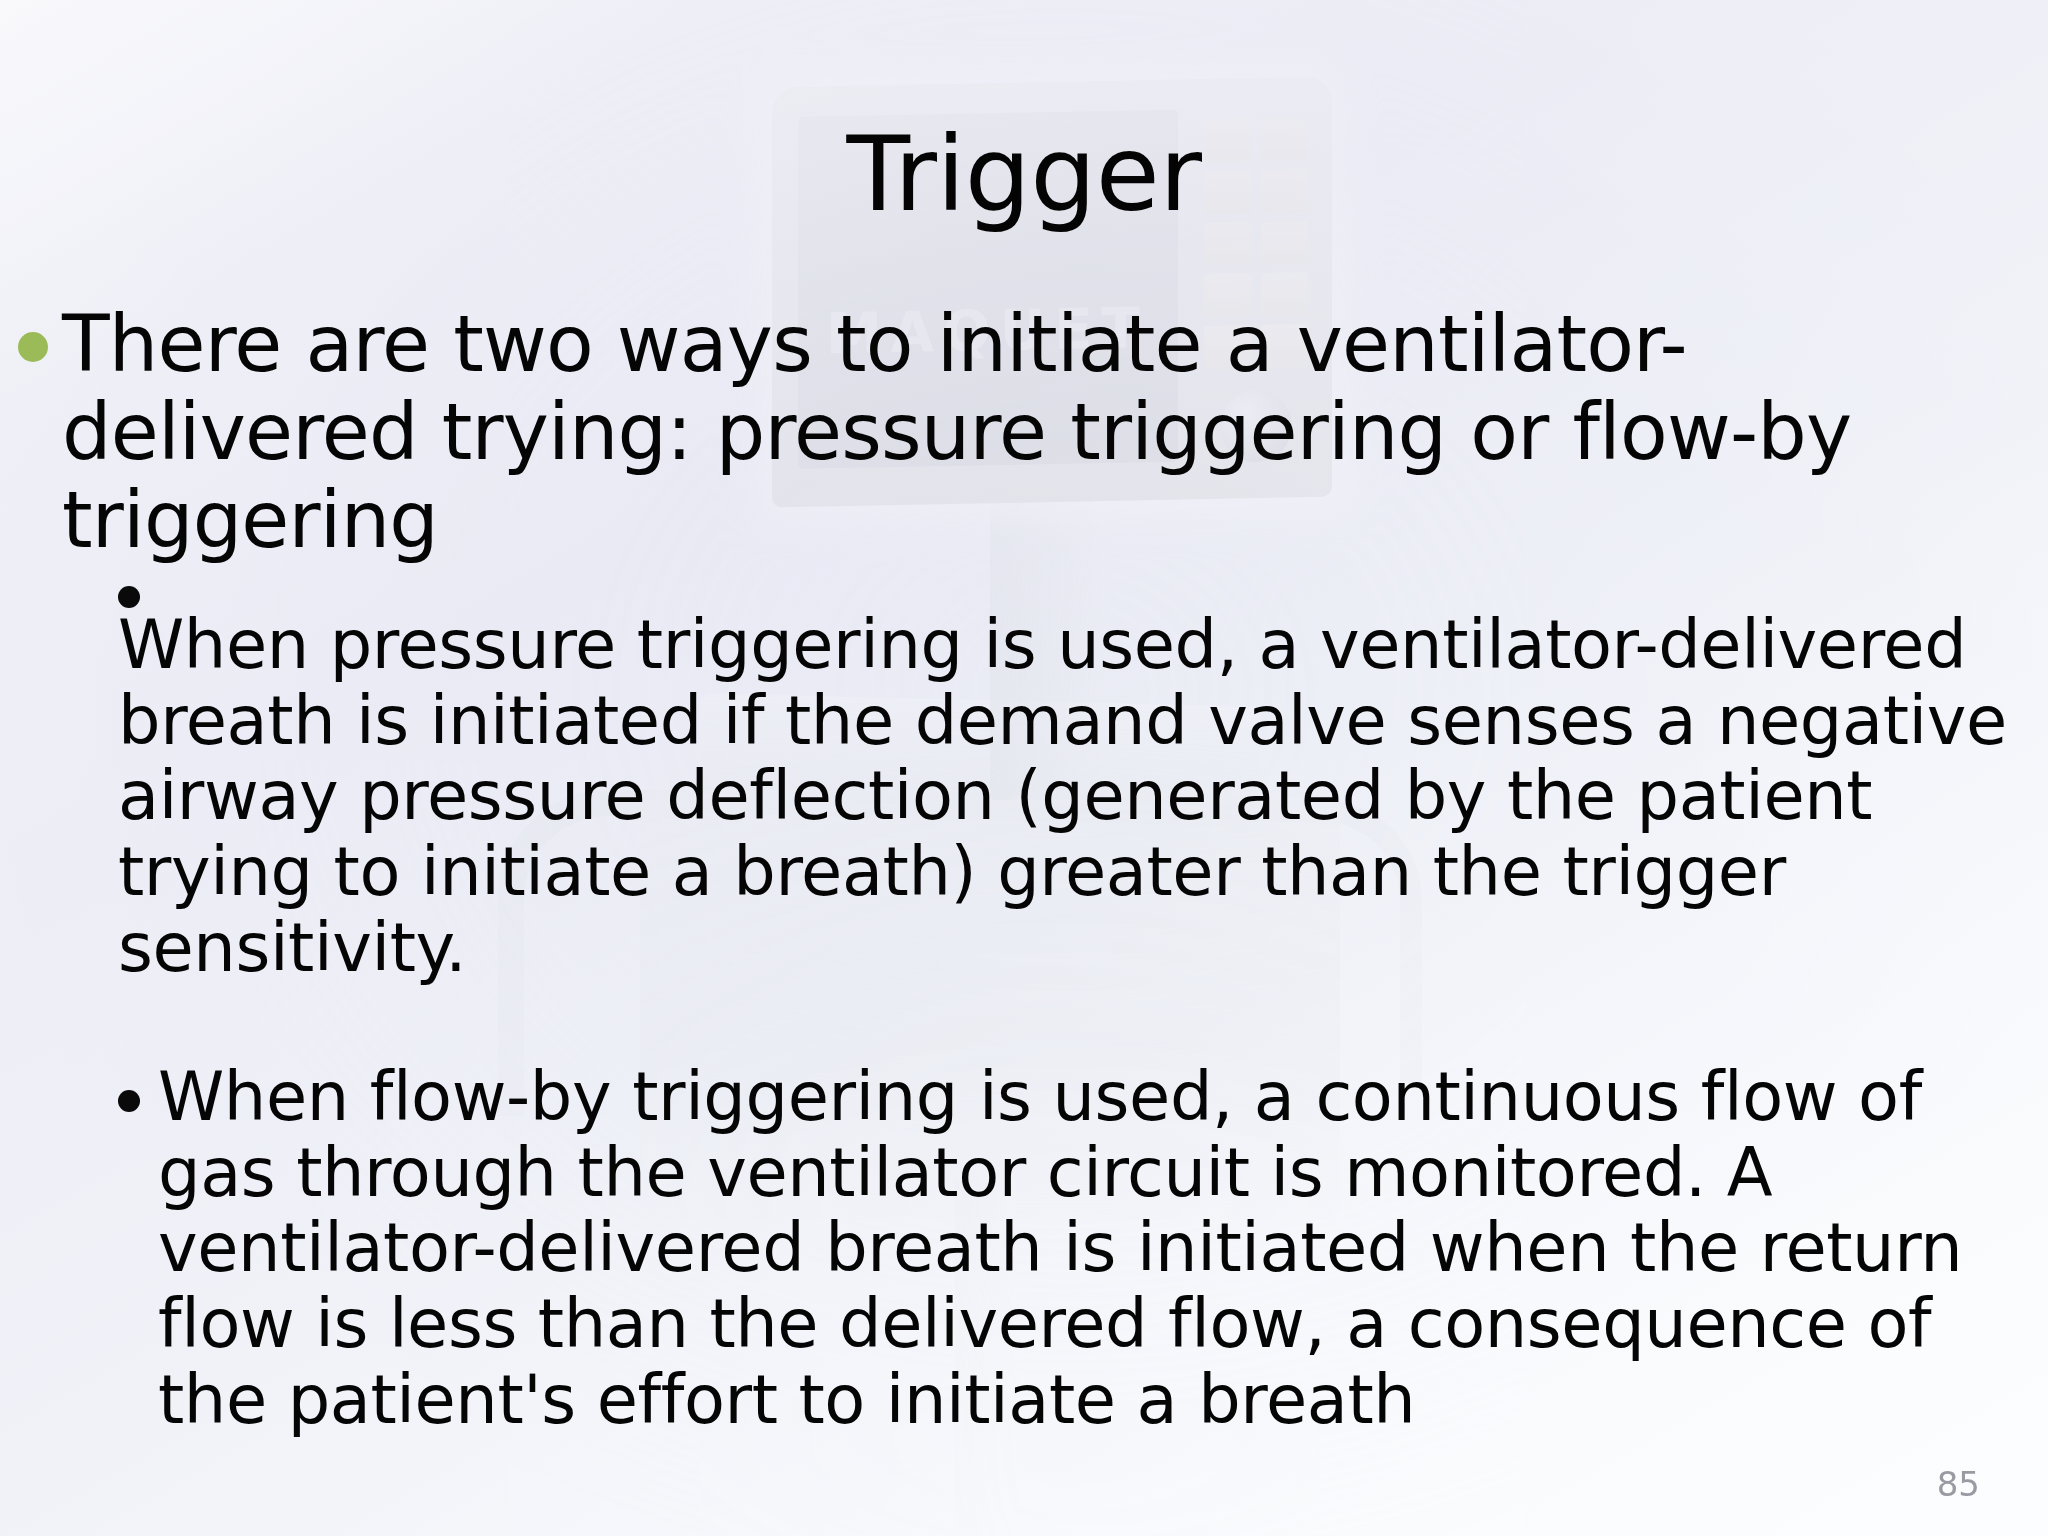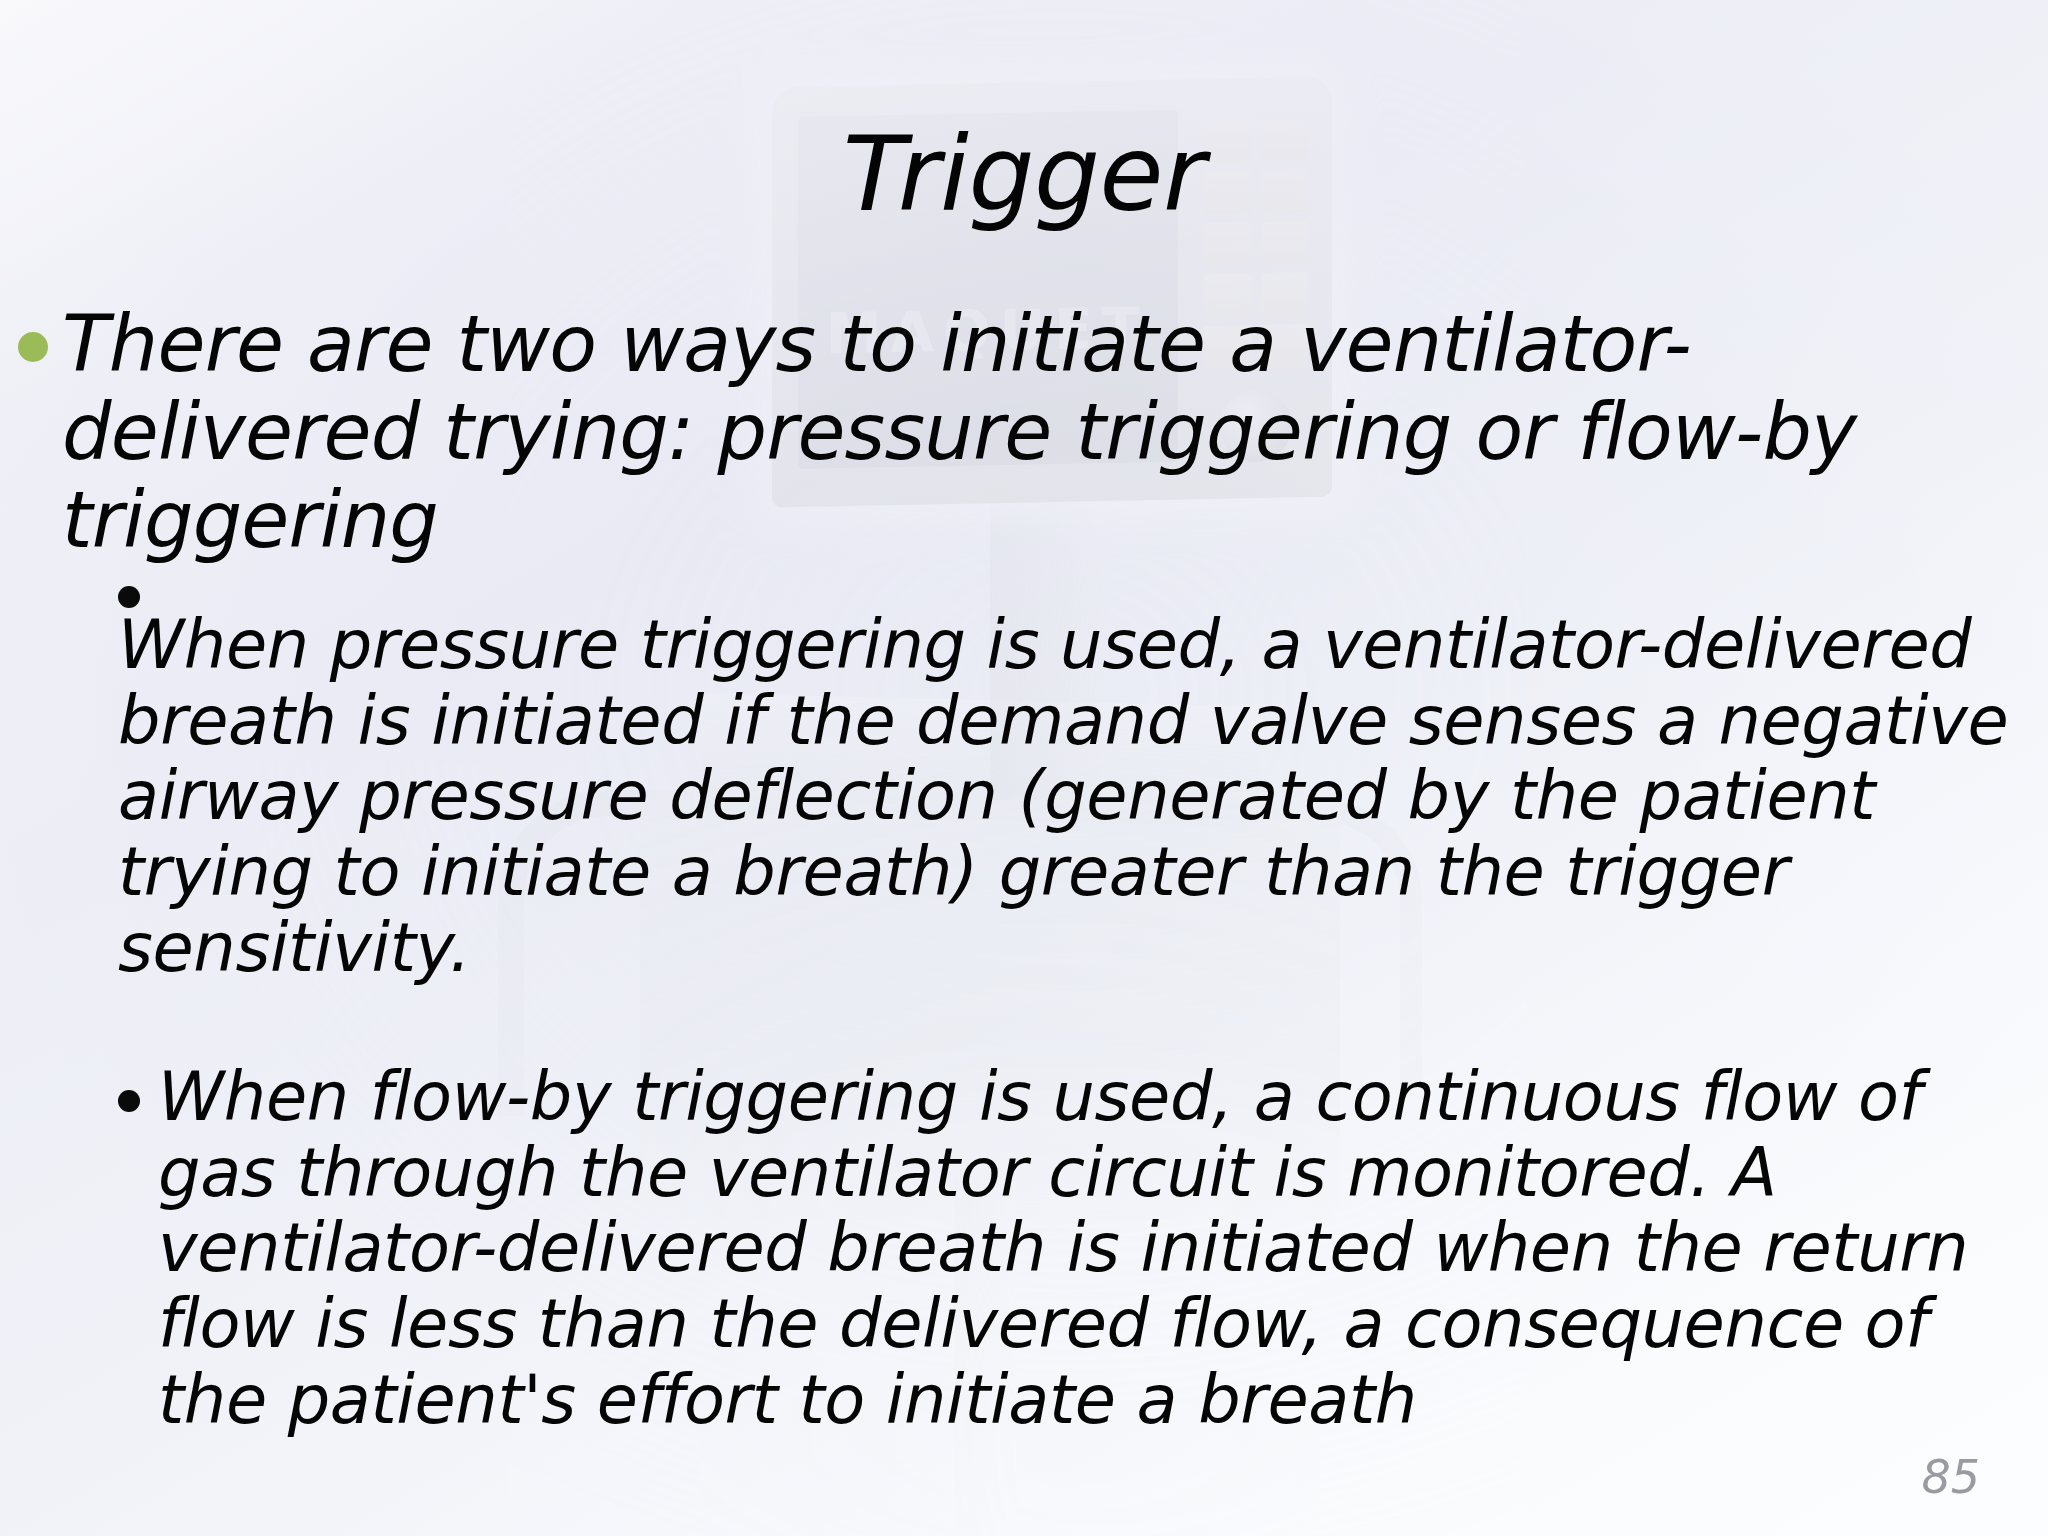--- a/index.html
+++ b/index.html
@@ -145,21 +145,21 @@
     background: radial-gradient(ellipse 1100px 900px at 52% 45%,
                 rgba(255,255,255,0) 0%,
                 rgba(255,255,255,0.35) 55%,
                 rgba(255,255,255,0.82) 100%);
   }
 
   
   #content {
     position: absolute;
     left: 0; top: 0;
-    width: 2048px; height: 1536px; font-style: italic;
+    width: 2048px; height: 1536px;
   }
 
   #title {
     position: absolute;
     left: 0; top: 122px;
     width: 2048px;
     text-align: center;
     font-size: 104px;
     line-height: 1.0;
     color: #040404;
@@ -215,21 +215,21 @@
     line-height: 1.13;
     color: #050505;
     font-weight: 400;
     letter-spacing: -0.4px;
   }
 
   #page-number {
     position: absolute;
     right: 68px;
     bottom: 32px;
-    font-size: 46px;
+    font-size: 34px;
     color: #9a9aa2;
     font-weight: 400;
   }
 </style>
 </head>
 <body>
 
 <div id="slide">
 
   <div id="photo">

